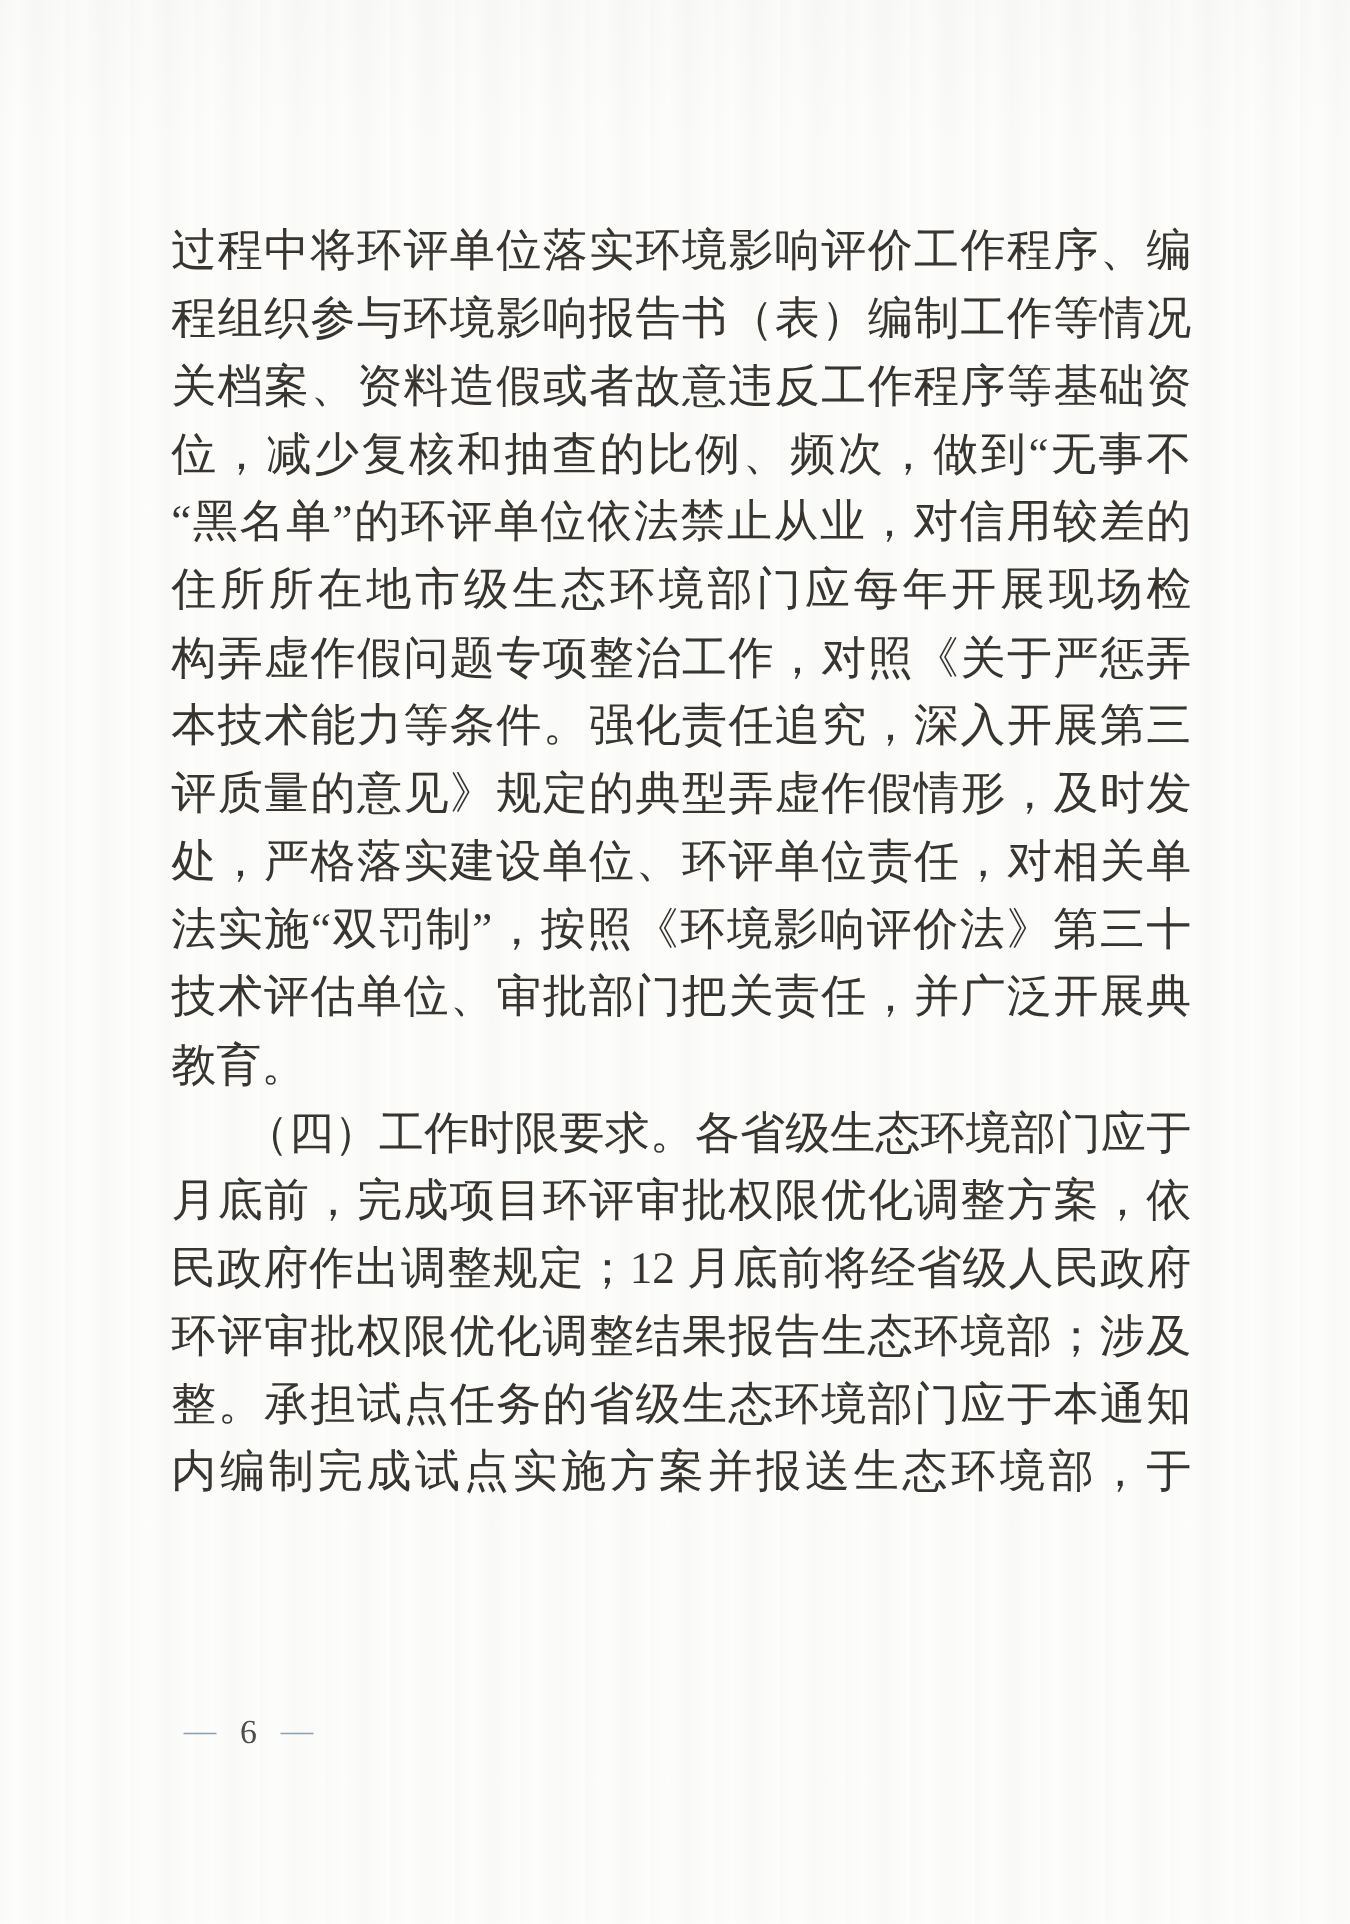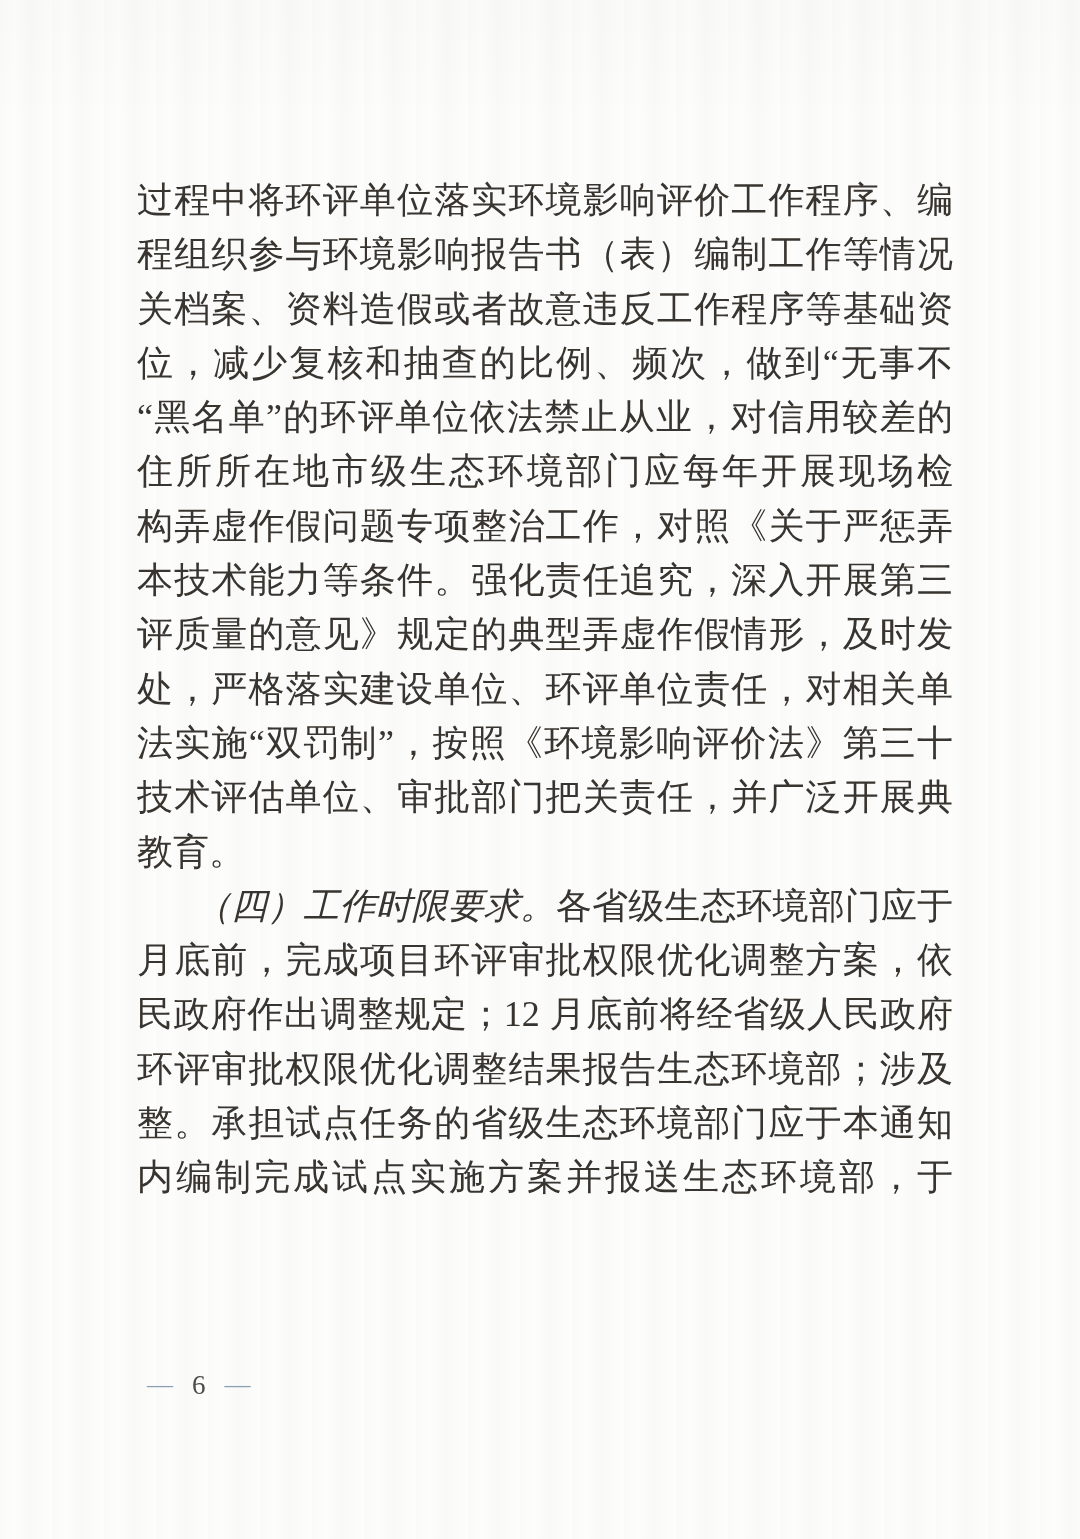--- a/index.html
+++ b/index.html
@@ -40,21 +40,20 @@
     overflow: hidden;
   }
   .line.end {
     text-align: center;
     text-align-last: left;
   }
   .line.indent {
     padding-left: 58px;
   }
   .kai {
-    font-style: italic;
   }
   .page-footer {
     position: absolute;
     left: 147px;
     top: 1370px;
     display: flex;
     align-items: center;
     gap: 19px;
     font-size: 26px;
     line-height: 30px;

